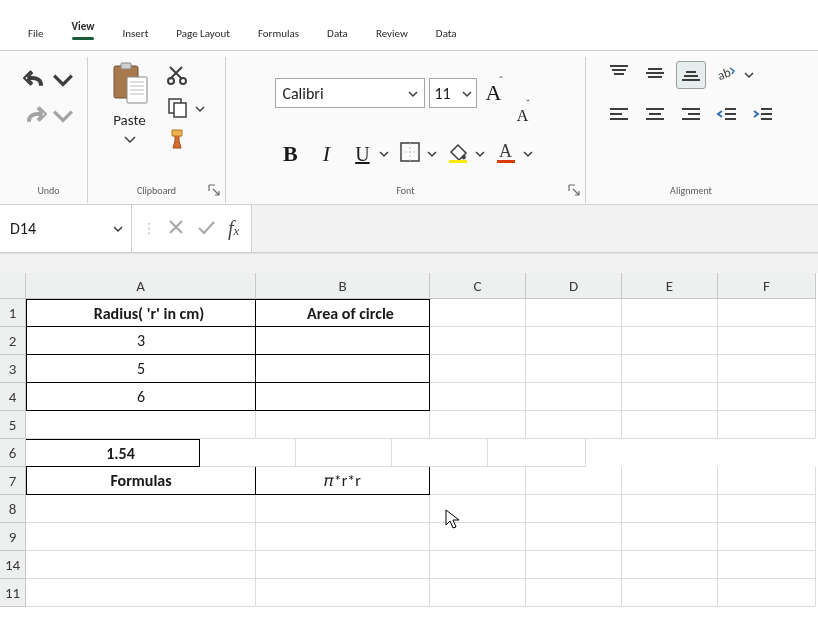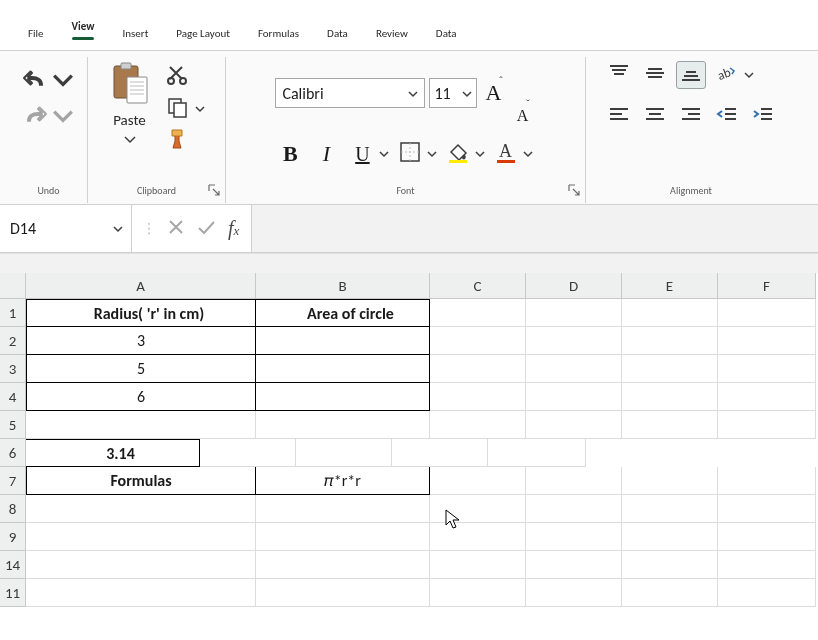--- a/index.html
+++ b/index.html
@@ -552,21 +552,21 @@
     <div class="cell cA"></div>
     <div class="cell cB"></div>
     <div class="cell cC"></div>
     <div class="cell cD"></div>
     <div class="cell cE"></div>
     <div class="cell cF"></div>
   </div>
 
   <div class="row">
     <div class="rowhead">6</div>
-    <div class="cell cB center bold b-top b-right b-bottom">3.14</div>
+    <div class="cell cB center bold b-top b-right b-bottom">1.54</div>
     <div class="cell cC"></div>
     <div class="cell cD"></div>
     <div class="cell cE"></div>
     <div class="cell cF"></div>
   </div>
 
   <div class="row">
     <div class="rowhead">7</div>
     <div class="cell cA center bold b-left b-right b-bottom">Formulas</div>
     <div class="cell cB center b-right b-bottom">𝜋*r*r</div>

